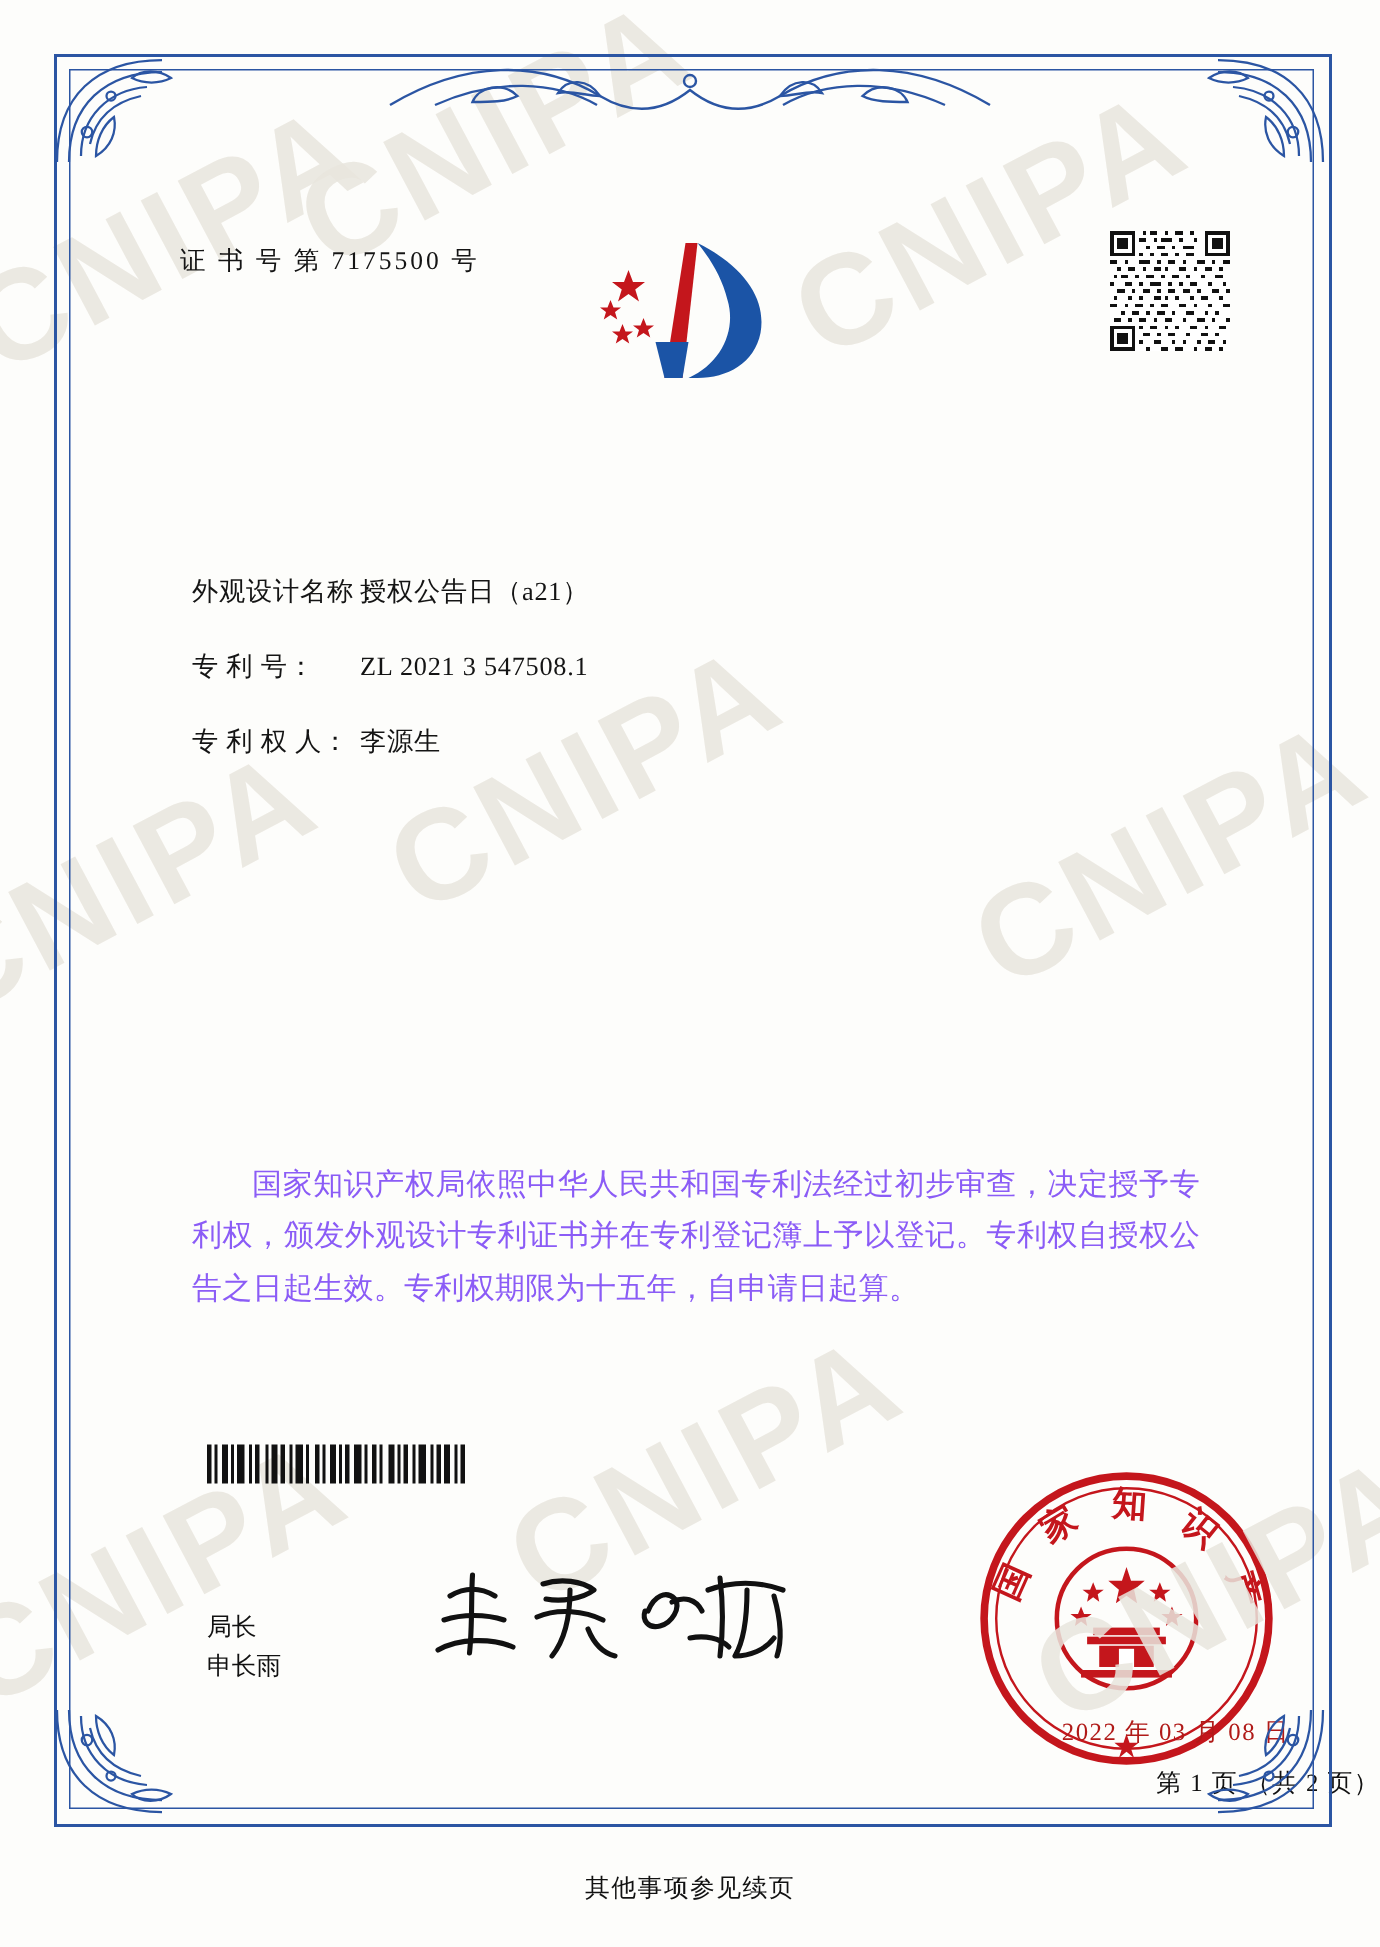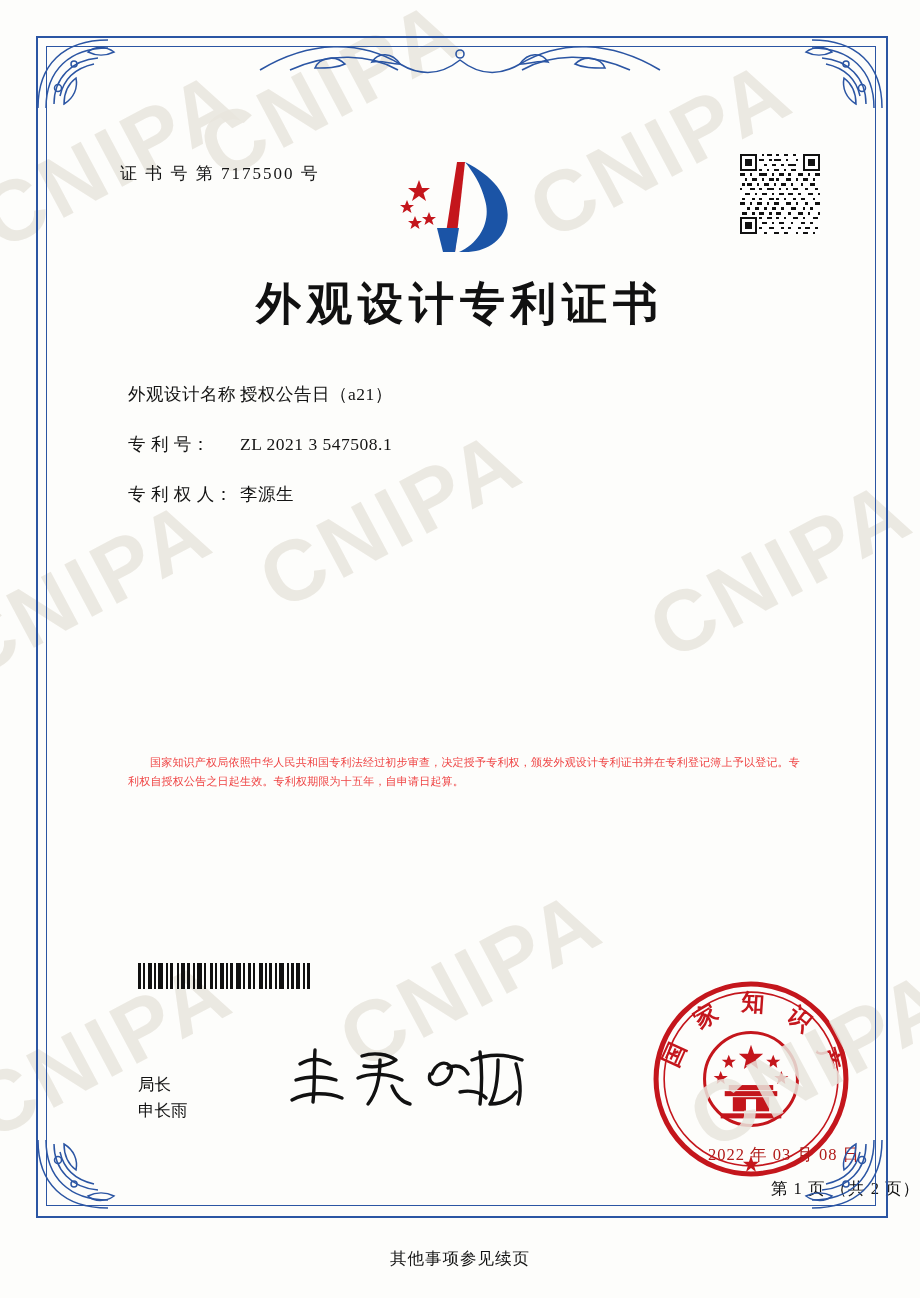--- a/index.html
+++ b/index.html
@@ -155,25 +155,25 @@
     display: block;
     margin-left: 112px;
   }
   .field.two-col .second {
     margin-left: 56px;
   }
 
   .paras {
     position: absolute;
     left: 82px;
-    top: 707px;
+    top: 727px;
     width: 672px;
-    font-size: 11px;
+    font-size: 20px;
     line-height: 1.72;
-    color: #ef4444;
+    color: #8b5cf6;
     letter-spacing: .2px;
   }
   .paras p {
     margin: 0 0 6px 0;
     text-indent: 2em;
     text-align: justify;
   }
 
   
   .barcode {
@@ -491,21 +491,20 @@
           <rect x="10" y="32" width="1" height="1"></rect>
             <rect x="14" y="32" width="2" height="1"></rect>
             <rect x="18" y="32" width="2" height="1"></rect>
             <rect x="23" y="32" width="1" height="1"></rect>
             <rect x="26" y="32" width="2" height="1"></rect>
             <rect x="30" y="32" width="1" height="1"></rect>
         </g>
       </svg>
     </div>
 
-    <div class="doc-title">外观设计专利证书</div>
 
     <div class="fields">
 
       <div class="field">
         <span class="lbl">外观设计名称：</span><span class="val">授权公告日（a21）</span>
       </div>
 
 
       <div class="field">
         <span class="lbl">专  利  号：</span><span class="val">ZL 2021 3 547508.1</span>

